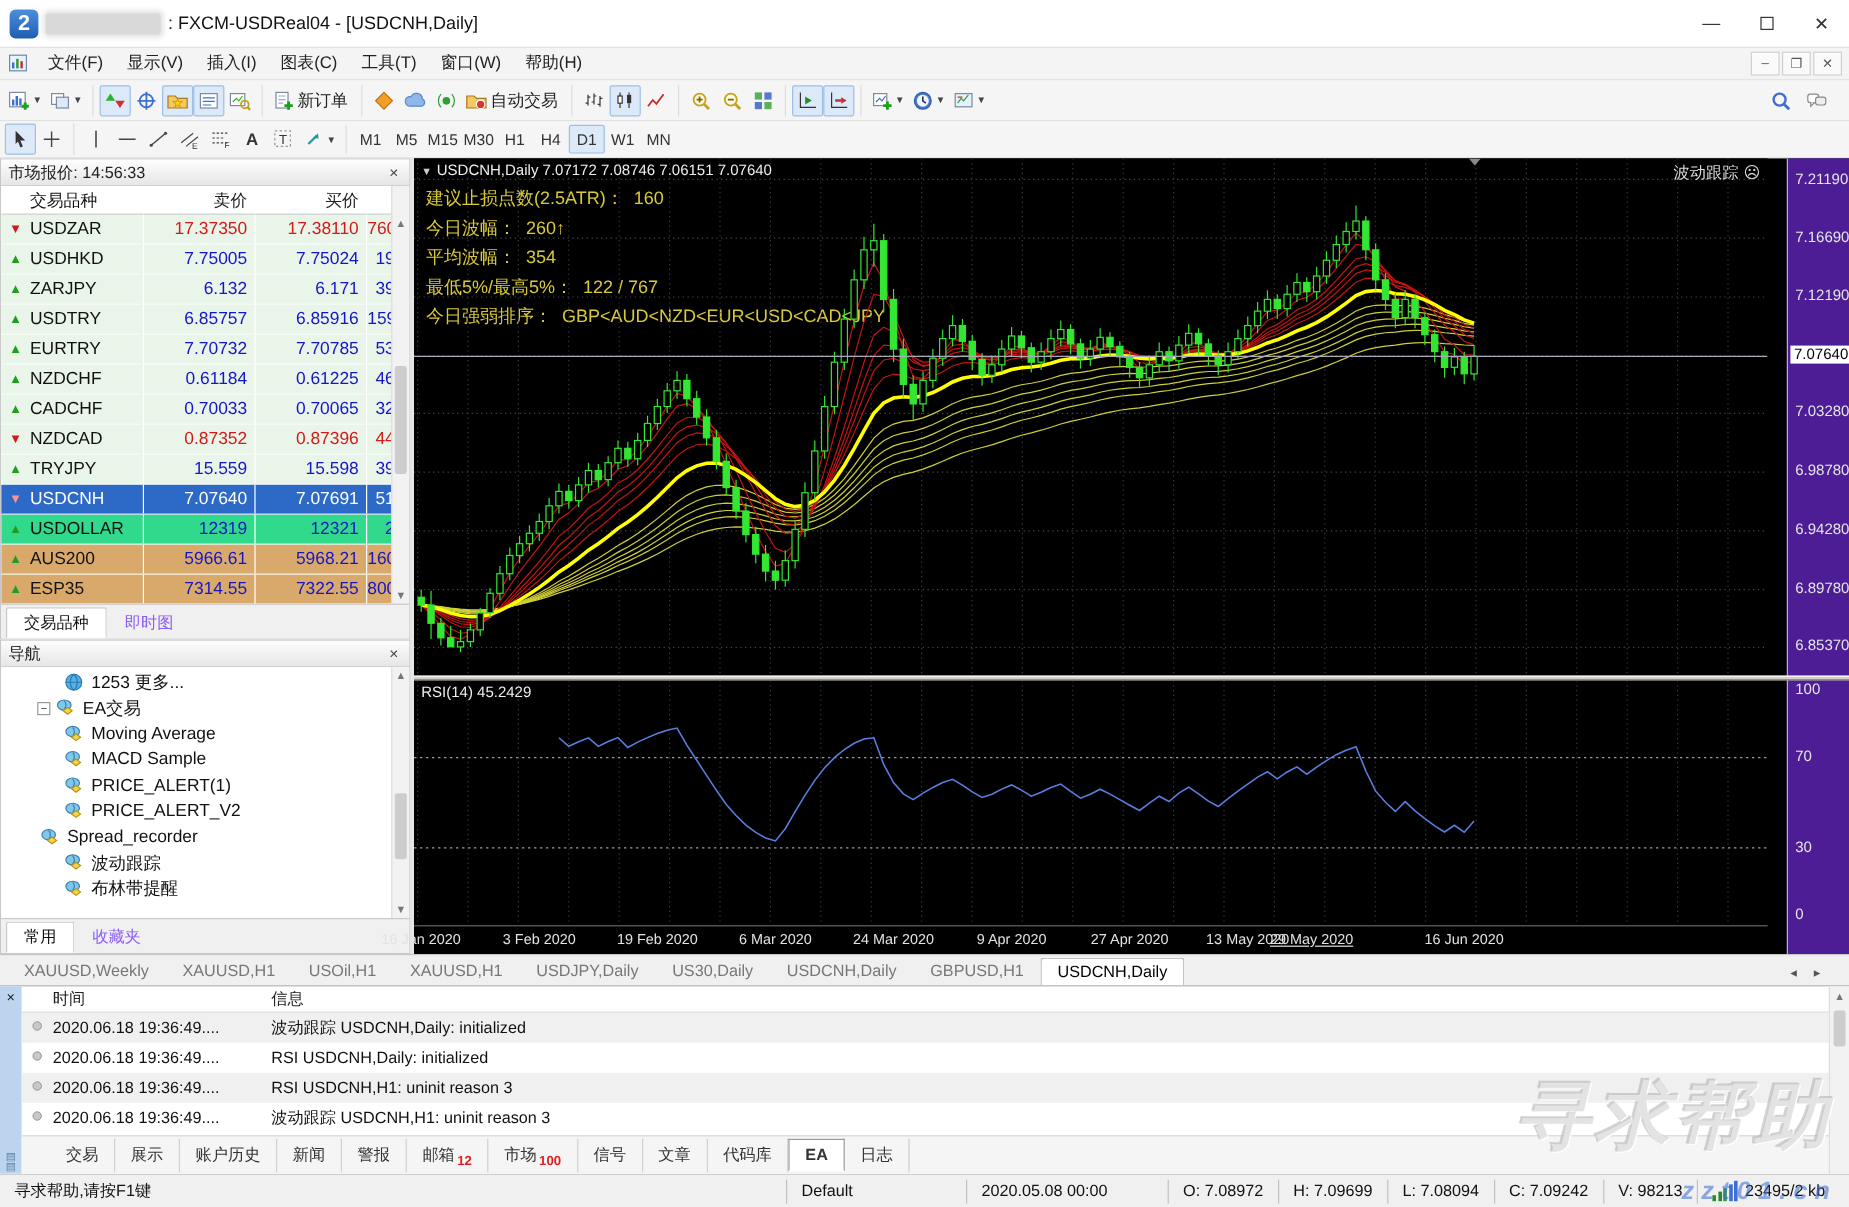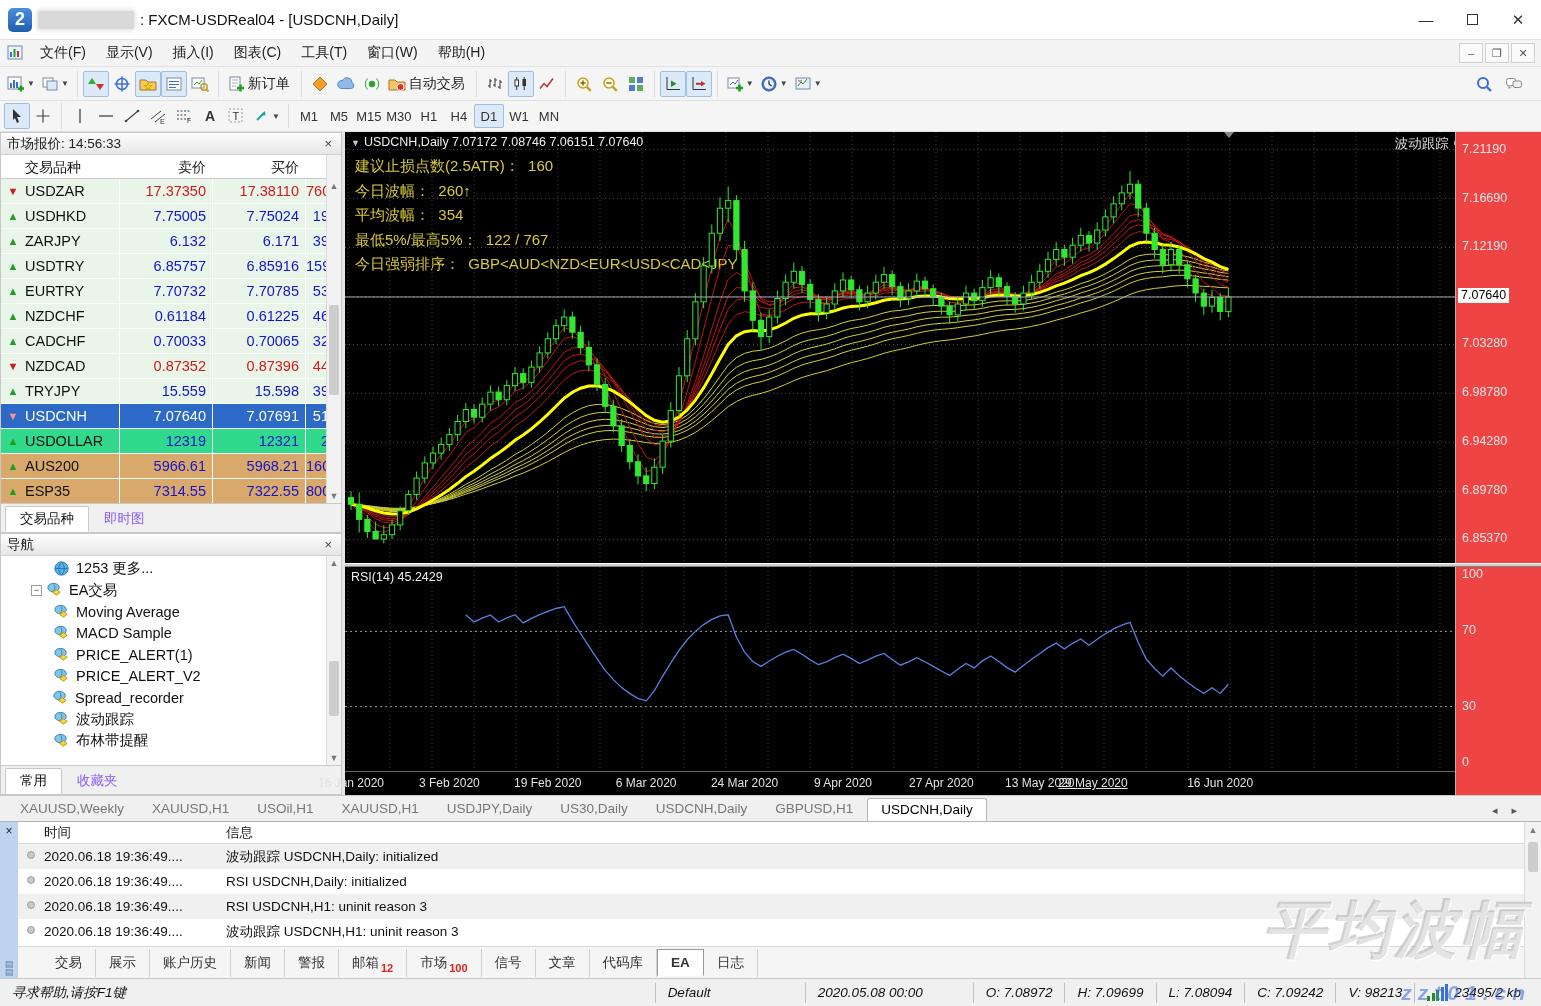--- a/index.html
+++ b/index.html
@@ -74,21 +74,21 @@
 
   
   .chartwrap { flex:1; position:relative; background:#000; min-width:0; }
   #plot { position:absolute; left:0; top:0; width:1128px; height:431px; background:#000; overflow:hidden; }
   #plot svg, .rsi svg { position:absolute; left:0; top:0; z-index:2; }
   .anns { position:absolute; left:10px; top:22px; z-index:1; color:#d8ca3a; font-size:15px; line-height:24.5px; white-space:pre; }
   .chead { position:absolute; left:6px; top:3px; z-index:3; color:#eee; font-size:12.5px; }
   .chead .tri { color:#ccc; font-size:9px; margin-right:4px; }
   .indlabel { position:absolute; right:6px; top:3px; z-index:3; color:#ddd; font-size:13.5px; font-family:"DejaVu Sans",sans-serif; }
   .shiftmark { position:absolute; top:0; left:879px; width:0; height:0; border-left:5px solid transparent; border-right:5px solid transparent; border-top:6px solid #888; z-index:3; }
-  .pscale { position:absolute; right:0; top:0; width:86px; height:663px; background:#ef4444; border-left:1px solid #b5b5b5; z-index:4; }
+  .pscale { position:absolute; right:0; top:0; width:52px; height:663px; background:#4c1d95; border-left:1px solid #b5b5b5; z-index:4; }
   .plabel { position:absolute; left:6px; color:#e6e6e6; font-size:12.5px; }
   .ptag { position:absolute; left:2px; background:#fff; color:#000; font-size:12.5px; padding:0 3px 1px 3px; }
   .split { position:absolute; left:0; top:431px; width:100%; height:4px; background:#d4d0c8; border-top:1px solid #fff; border-bottom:1px solid #808080; z-index:5; }
   .rsi { position:absolute; left:0; top:435px; width:1128px; height:204px; background:#000; }
   .rsilabel { position:absolute; left:6px; top:3px; color:#eee; font-size:12.5px; z-index:3; }
   .daxis { position:absolute; left:0; top:639px; width:1128px; height:24px; background:#000; border-top:1px solid #666; }
   .dlabel { position:absolute; top:4px; width:80px; margin-left:-40px; text-align:center; color:#e2e2e2; font-size:12px; white-space:nowrap; }
 
   
   .tabbar { height:26px; background:#f0f0f0; border-top:1px solid #c8c8c8; display:flex; align-items:flex-end; padding-left:6px; flex:none; position:relative; }
@@ -110,21 +110,21 @@
   .trtime { width:182px; flex:none; color:#111; }
   .trmsg { color:#111; }
   .ttabs { margin-top:auto; height:32px; display:flex; align-items:center; background:#f5f5f5; border-top:1px solid #d8d8d8; padding-left:24px; }
   .ttab { padding:5px 13px; font-size:13.5px; color:#333; border-right:1px solid #d0d0d0; display:flex; align-items:flex-end; gap:2px; }
   .ttab.active { background:#fff; border:1px solid #9a9a9a; border-bottom-color:#fff; font-weight:bold; }
   .badge { color:#e02020; font-size:11px; font-weight:bold; position:relative; top:2px; }
   .tscroll { width:17px; flex:none; background:#f2f2f2; border-left:1px solid #ddd; position:relative; font-size:9px; color:#777; text-align:center; }
 
   
   .statusbar { height:28px; flex:none; background:#f0f0f0; border-top:1px solid #c8c8c8; display:flex; align-items:center; font-size:13.5px; color:#111; }
-  .sseg { padding:0 12px; border-left:1px solid #c0c0c0; height:20px; display:flex; align-items:center; white-space:nowrap;font-style:italic; }
+  .sseg { padding:0 12px; border-left:1px solid #c0c0c0; height:20px; display:flex; align-items:center; white-space:nowrap; }
   .sseg:first-child { border-left:none; flex:1; }
   .sigbars { display:inline-flex; align-items:flex-end; gap:1.5px; margin-right:6px; }
   .sigbars i { width:3px; display:block; }
 
   .watermark-main { position:absolute; right:14px; bottom:34px; font-size:62px; font-weight:bold; font-style:italic; color:rgba(200,200,200,0.5); text-shadow:1px 1px 0 #fff, -1px -1px 0 rgba(150,150,150,.4); z-index:60; pointer-events:none; letter-spacing:4px; }
   .watermark-status { position:absolute; right:10px; bottom:1px; font-size:21px; font-weight:bold; font-style:italic; color:rgba(55,105,215,0.55); z-index:61; pointer-events:none; letter-spacing:6px; }
 </style>
 </head>
 <body>
 
@@ -597,21 +597,21 @@
                 <span>PRICE_ALERT(1)</span>
               </div>
               <div class="titem" style="padding-left: 52px;">
                 <span class="ticon"><svg width="17" height="17" viewBox="0 0 18 18">
                     <ellipse cx="8" cy="7" rx="6" ry="4.5" fill="#7ec8e8" stroke="#3a7ab0"></ellipse>
                     <path d="M8 3.5c2 1.5 2 5.5 0 7" stroke="#3a7ab0" fill="none"></path>
                     <polygon points="11,9 15,12 11,15 7,12" fill="#f5d442" stroke="#b89010"></polygon>
                   </svg></span>
                 <span>PRICE_ALERT_V2</span>
               </div>
-              <div class="titem" style="padding-left: 51px;">
+              <div class="titem" style="padding-left: 32px;">
                 <span class="ticon"><svg width="17" height="17" viewBox="0 0 18 18">
                     <ellipse cx="8" cy="7" rx="6" ry="4.5" fill="#7ec8e8" stroke="#3a7ab0"></ellipse>
                     <path d="M8 3.5c2 1.5 2 5.5 0 7" stroke="#3a7ab0" fill="none"></path>
                     <polygon points="11,9 15,12 11,15 7,12" fill="#f5d442" stroke="#b89010"></polygon>
                   </svg></span>
                 <span>Spread_recorder</span>
               </div>
               <div class="titem" style="padding-left: 52px;">
                 <span class="ticon"><svg width="17" height="17" viewBox="0 0 18 18">
                     <ellipse cx="8" cy="7" rx="6" ry="4.5" fill="#7ec8e8" stroke="#3a7ab0"></ellipse>
@@ -1103,15 +1103,15 @@
         <i style="height:5px;background:#2a8a2a"></i>
           <i style="height:8px;background:#2a8a2a"></i>
           <i style="height:11px;background:#3aa03a"></i>
           <i style="height:14px;background:#3b6fd4"></i>
           <i style="height:17px;background:#3b6fd4"></i>
       </span>
       <span>23495/2 kb</span>
     </span>
   </div>
 
-  <div class="watermark-main">平均波幅</div>
+  <div class="watermark-main">寻求帮助</div>
   <div class="watermark-status">zzt01.cn</div>
 </div>
 
 </body></html>

